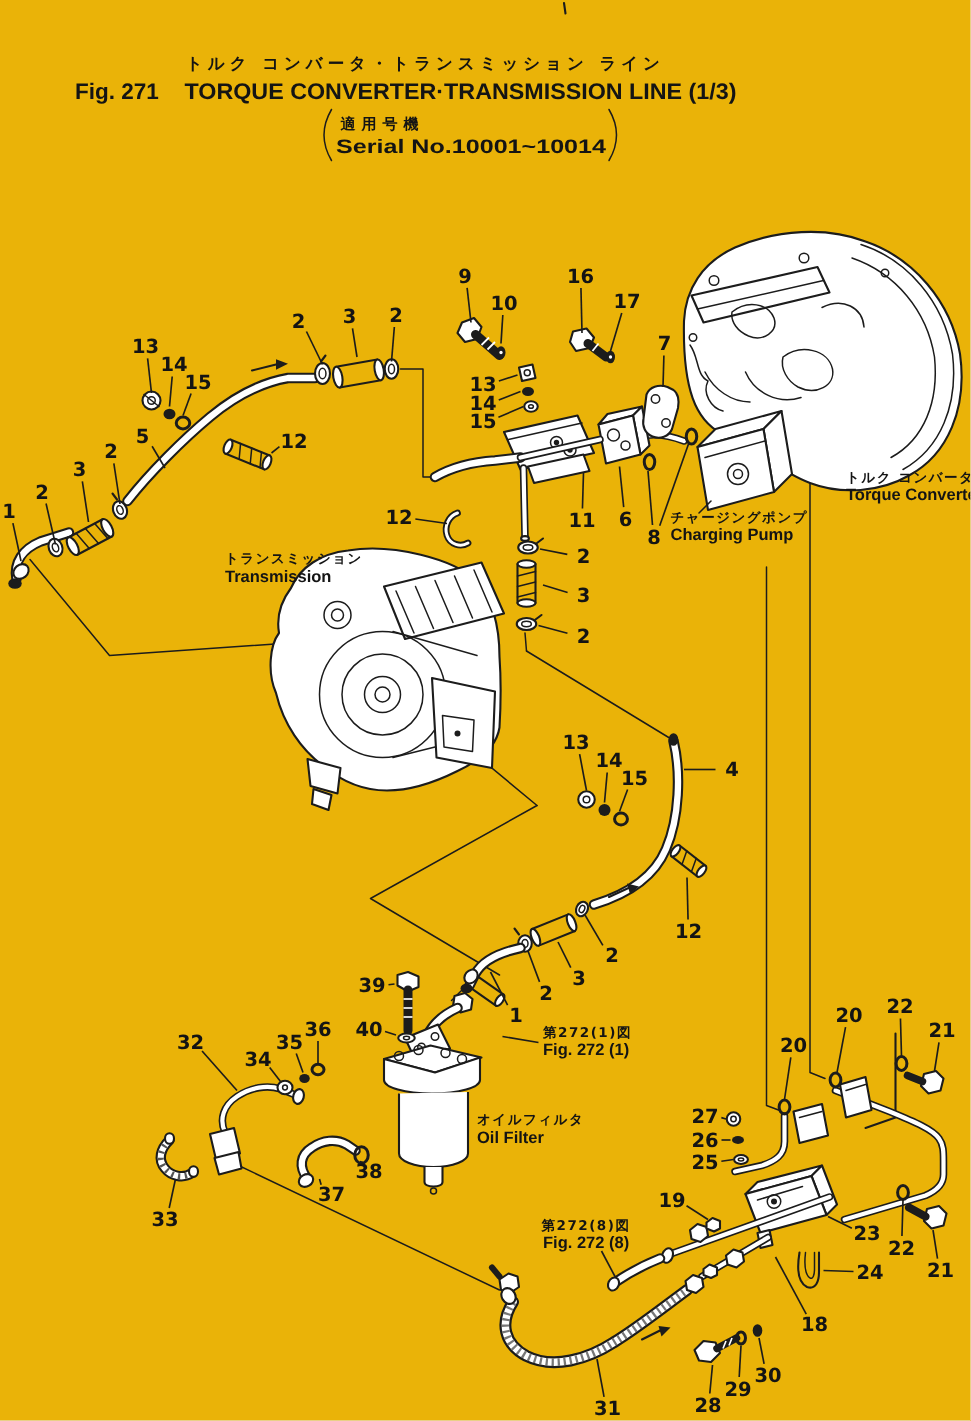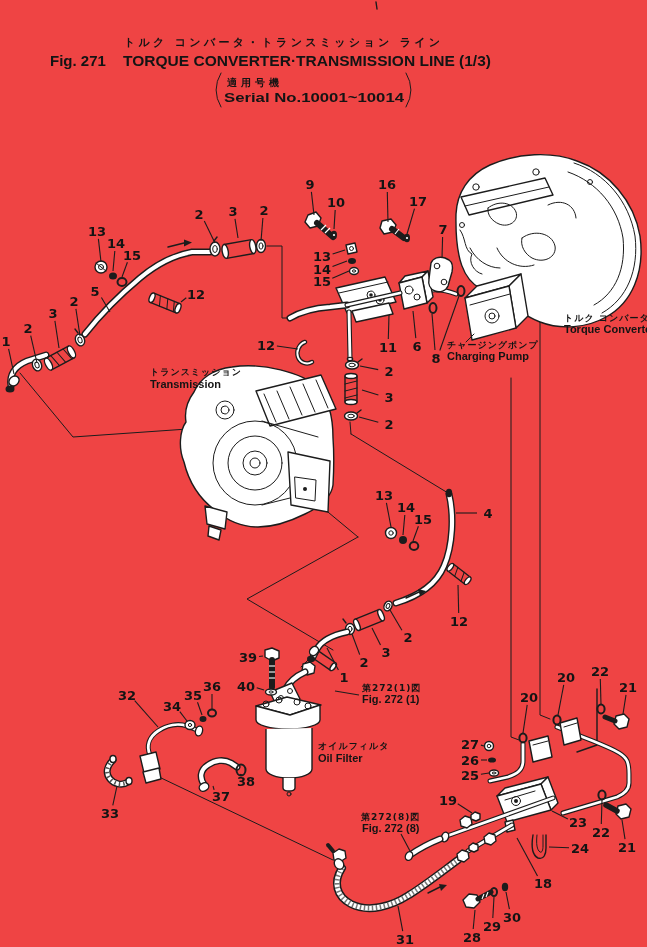--- a/index.html
+++ b/index.html
@@ -1,16 +1,16 @@
 <!DOCTYPE html>
 <html><head>
 <meta charset="utf-8">
 <style>
   html,body{margin:0;padding:0;background:#e8e8e8;}
-  .stage{position:relative;width:647px;height:947px;background:#ef4444;overflow:hidden;
+  .stage{position:relative;width:647px;height:947px;background:#eab308;overflow:hidden;
          font-family:"Liberation Sans",sans-serif;}
   svg{position:absolute;inset:0;}
   
   .ln{stroke:#1c1c1c;fill:none;stroke-width:1.4;stroke-linecap:round;stroke-linejoin:round;}
   .thin{stroke:#1c1c1c;fill:none;stroke-width:1;stroke-linecap:round;stroke-linejoin:round;}
   .wht{fill:#ffffff;stroke:#1c1c1c;stroke-width:1.4;stroke-linejoin:round;}
   .dk{fill:#1c1c1c;stroke:none;}
   .ring{fill:none;stroke:#1c1c1c;stroke-width:2;}
   .hose-o{stroke:#1c1c1c;stroke-width:7;fill:none;stroke-linecap:round;}
   .hose-i{stroke:#ffffff;stroke-width:4.2;fill:none;stroke-linecap:round;}

